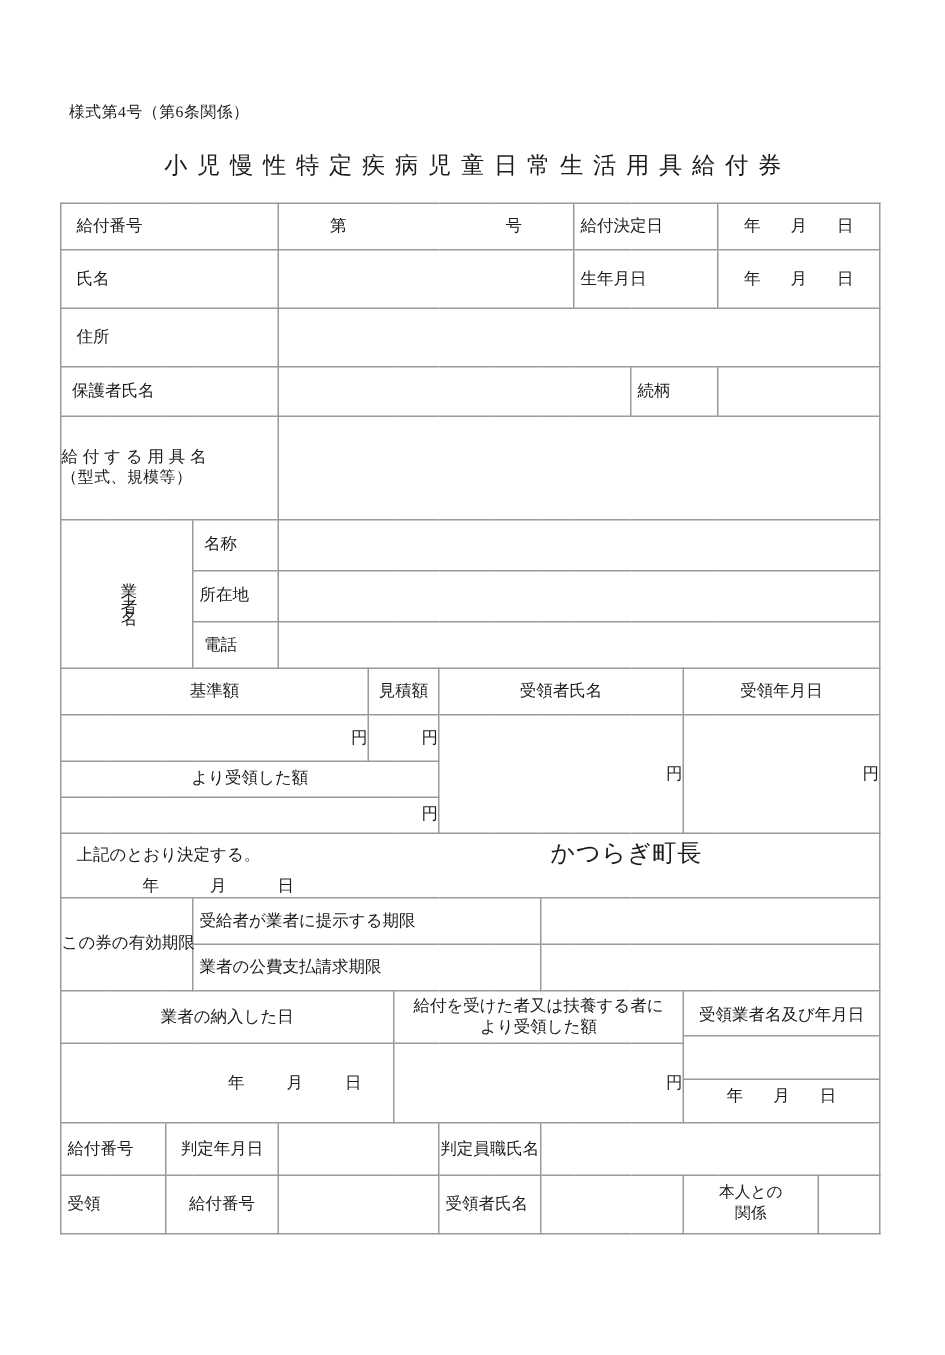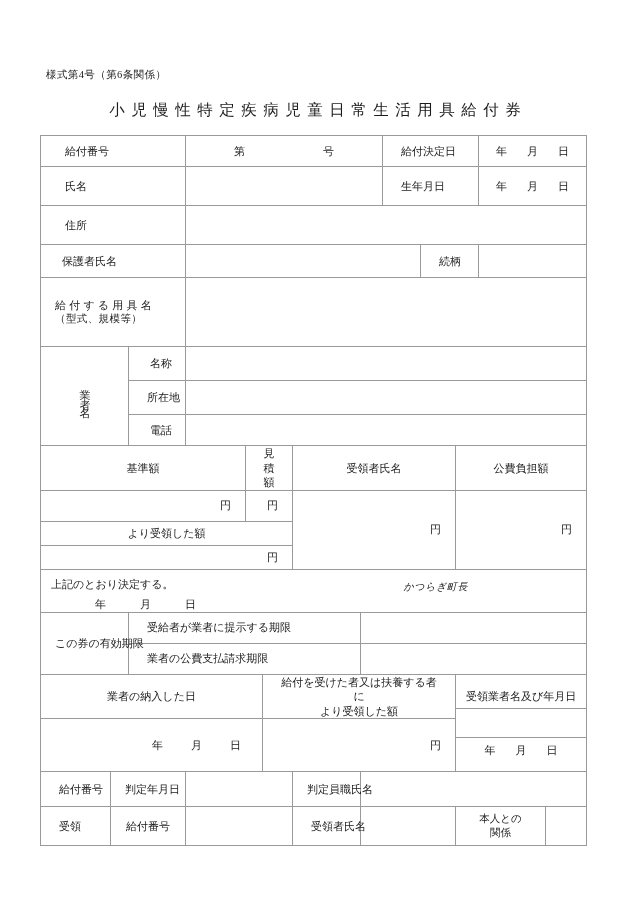--- a/index.html
+++ b/index.html
@@ -34,21 +34,21 @@
   .tbl{
     position:absolute;
     left:40px; top:135px;
     width:546px;
     border-collapse:collapse;
     table-layout:fixed;
     font-size:11px;
   }
   .tbl td{
     border:1px solid #9a9a9a;
-    padding:0 14px;
+    padding:0 0;
     height:30px;
     vertical-align:middle;
     line-height:1.32;
     font-size:11px;
   }
 
   
   .c{text-align:center;}
   .r{text-align:right;}
   .nw{white-space:nowrap;}
@@ -97,24 +97,23 @@
     position:relative;
     height:78px;
     padding:7px 10px 0 10px !important;
     vertical-align:top;
   }
   .decide .ln1{font-size:11px;}
   .decide .ln2{margin-left:44px;margin-top:6px;font-size:11px;}
   .decide .mayor{
     position:absolute;
     right:118px; bottom:18px;
-    font-size:10px;
+    font-size:16px;
     letter-spacing:.6px;
     white-space:nowrap;
-    font-style:italic;
   }
 
   .yen{padding-right:8px;}
 </style>
 </head>
 <body>
 
 <div class="page">
 
   <div class="form-no">様式第4号（第6条関係）</div>
@@ -227,21 +226,21 @@
       <td colspan="5" class="c" style="height:24px">
         <span>基準額</span>
       </td>
       <td colspan="2" class="c">
         <span>見積額</span>
       </td>
       <td colspan="5" class="c">
         <span>受領者氏名</span>
       </td>
       <td colspan="3" class="c">
-        <span>公費負担額</span>
+        <span>受領年月日</span>
       </td>
     </tr>
 
     <tr>
       <td colspan="5" class="r yen" style="height:23px">
         <span>円</span>
       </td>
       <td colspan="2" class="r yen">
         <span>円</span>
       </td>

